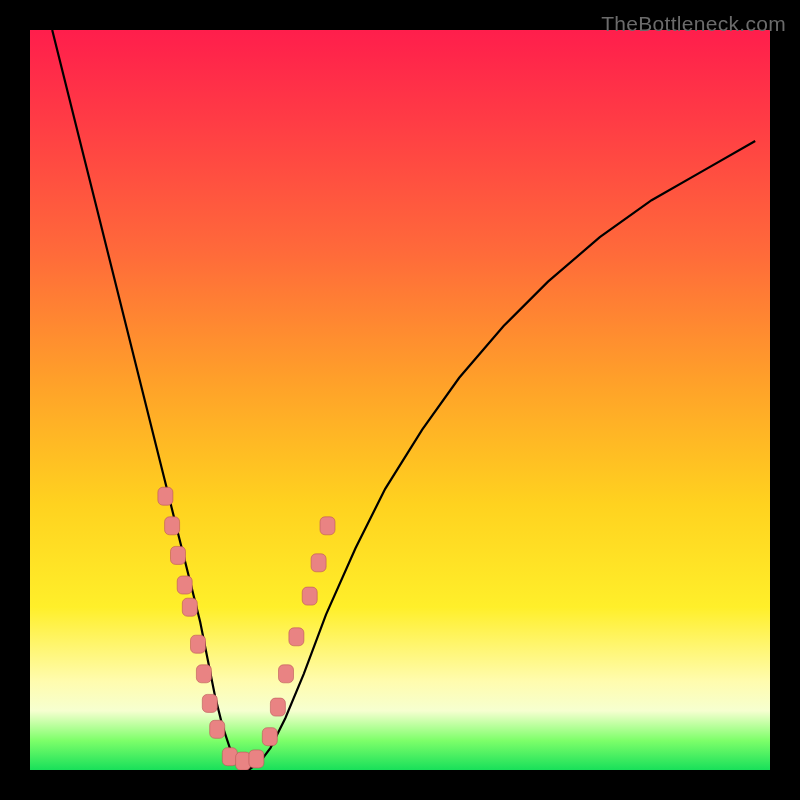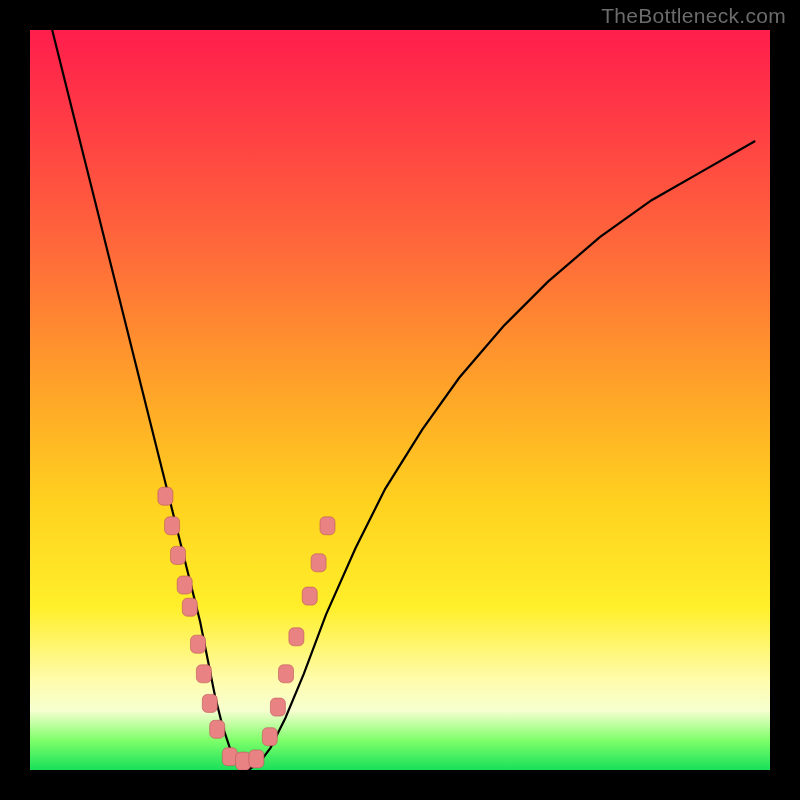--- a/index.html
+++ b/index.html
@@ -32,21 +32,21 @@
       #ffd21f 64%,
       #ffef2a 78%,
       #fffcae 88%,
       #f6ffd0 92%,
       #7eff6a 96%,
       #18e05a 100%
     );
   }
   .watermark {
     position: absolute;
-    top: 4px;
+    top: 12px;
     right: 14px;
     color: #6b6b6b;
     font-size: 21px;
     letter-spacing: 0.3px;
     font-weight: 500;
   }
   svg.curve {
     position: absolute;
     inset: 0;
     width: 740px;

